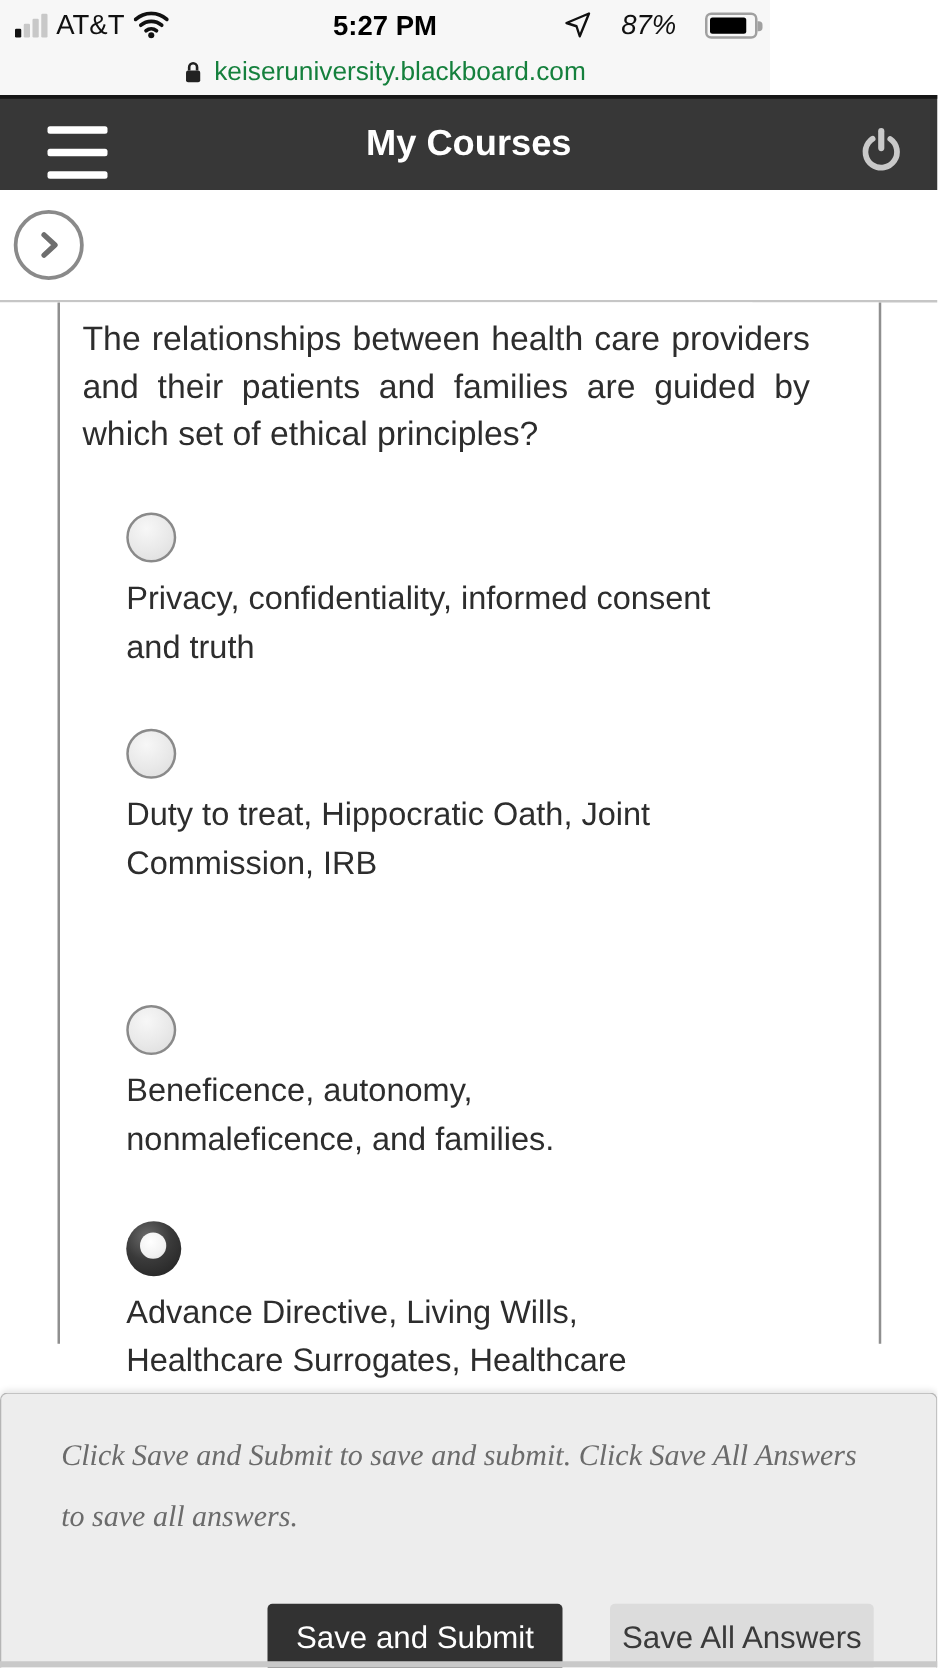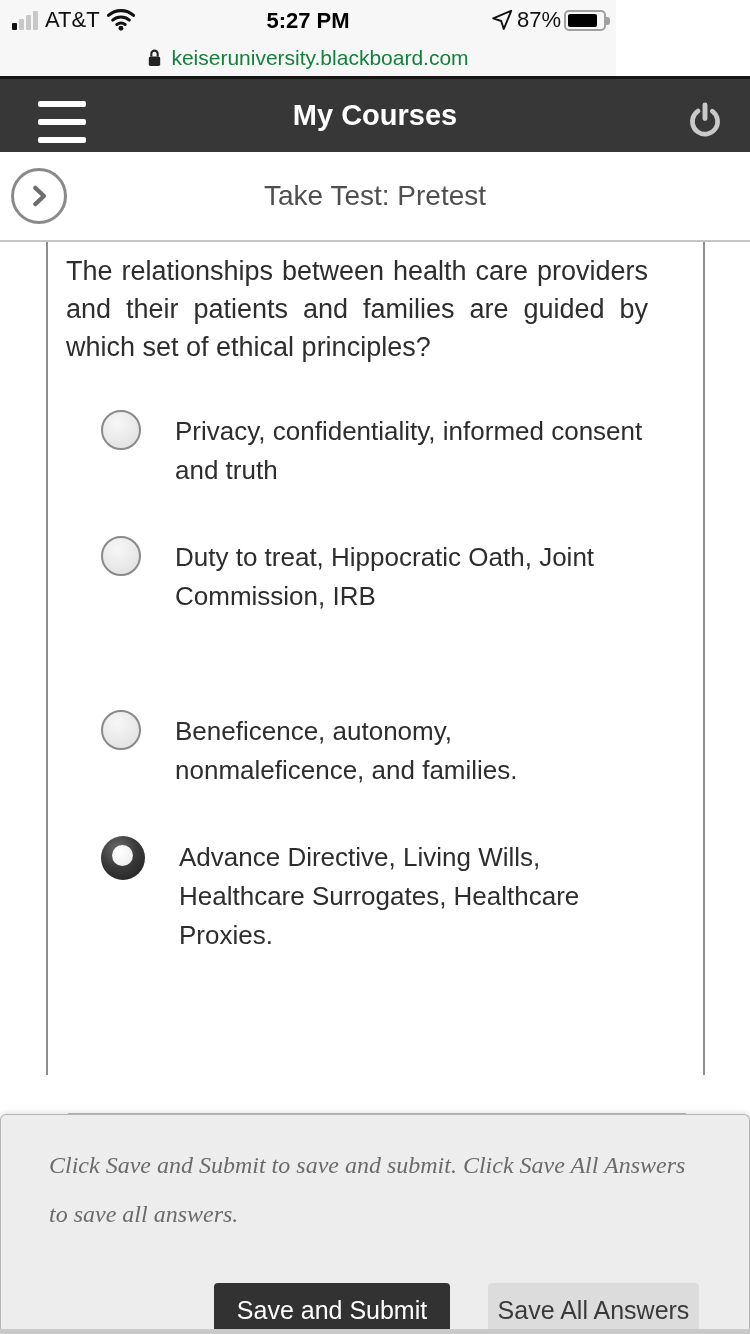--- a/index.html
+++ b/index.html
@@ -11,21 +11,21 @@
   .sb-row1 { height:40px; position:relative; display:flex; align-items:center; }
   .sb-left { position:absolute; left:12px; top:0; height:40px; display:flex; align-items:center; gap:7px; }
   .signal { display:flex; align-items:flex-end; gap:2px; height:20px; padding-bottom:0; }
   .signal span { width:5px; border-radius:1px; background:#c8c8c8; display:block; }
   .signal span:nth-child(1){ height:7px; background:#111; }
   .signal span:nth-child(2){ height:11px; }
   .signal span:nth-child(3){ height:15px; }
   .signal span:nth-child(4){ height:19px; }
   .carrier { font-size:22px; color:#111; letter-spacing:0; }
   .sb-time { position:absolute; left:0; right:0; text-align:center; font-size:22px; font-weight:bold; color:#000; top:8px; }
-  .sb-right { position:absolute; right:10px; top:0; height:40px; display:flex; align-items:center; gap:3px; }
+  .sb-right { position:absolute; right:10px; top:0; height:40px; display:flex; align-items:center; gap:23px;font-style:italic; }
   .pct { font-size:22px; color:#111; }
   .battery { position:relative; width:42px; height:21px; border:2px solid #a0a0a0; border-radius:5px; display:flex; align-items:center; padding:2px; }
   .battery .fill { height:100%; width:84%; background:#000; border-radius:2px; }
   .battery .nub { position:absolute; right:-6px; top:5px; width:4px; height:8px; background:#a0a0a0; border-radius:0 3px 3px 0; }
   .sb-row2 { height:36px; display:flex; align-items:center; justify-content:center; gap:9px; }
   .url-text { font-size:21px; color:#15803d; }
 
   
   .app-header { width:750px; height:76px; background:#373737; border-top:3px solid #161616; position:relative; display:flex; align-items:center; }
   .hamburger { position:absolute; left:38px; top:22px; width:52px; height:42px; display:flex; flex-direction:column; justify-content:space-between; cursor:pointer; }
@@ -36,21 +36,21 @@
   
   .subheader { width:750px; height:90px; background:#fff; border-bottom:2px solid #c6c6c6; position:relative; display:flex; align-items:center; }
   .expand-btn { position:absolute; left:11px; top:16px; width:56px; height:56px; border:3px solid #8a8a8a; border-radius:50%; background:#fff; display:flex; align-items:center; justify-content:center; cursor:pointer; }
   .page-title { width:100%; text-align:center; font-size:28px; color:#4f4f4f; }
 
   
   .content { position:relative; width:602px; height:833px; background:#fff; }
   .question-card { position:absolute; left:46px; top:0; width:659px; height:833px; background:#fff; border-left:2px solid #8f8f8f; border-right:2px solid #8f8f8f; }
   .question-text { margin:10px 55px 0 18px; font-size:27px; line-height:38px; color:#2d2d2d; text-align:justify; }
   .options { display:flex; flex-direction:column; margin-top:44px; }
-  .option { display:flex; align-items:flex-start; gap:34px; margin:0 0 46px 53px; cursor:pointer; }
+  .option { display:flex; align-items:flex-start; gap:7px; margin:0 0 46px 53px; cursor:pointer;flex-direction:column; }
   .option:nth-child(3) { margin-top:48px; }
   .radio { flex:0 0 auto; width:40px; height:40px; border-radius:50%; border:2px solid #8a8a8a;
            background:radial-gradient(circle at 40% 30%, #f7f7f7 0%, #e9e9e9 55%, #dcdcdc 100%); position:relative; }
   .radio.selected { width:44px; height:44px; border:none;
            background:radial-gradient(circle at 38% 28%, #6b6b6b 0%, #3a3a3a 45%, #1f1f1f 100%); }
   .radio.selected::after { content:""; position:absolute; left:11px; top:9px; width:21px; height:21px; border-radius:50%;
            background:radial-gradient(circle at 40% 35%, #ffffff 0%, #f2f2f2 60%, #dedede 100%); }
   .option-label { font-size:26px; line-height:39px; color:#2d2d2d; max-width:468px; padding-top:2px; }
   .card-hr { border:none; border-top:3px solid #bcbcbc; margin:112px 0 0 20px; width:618px; }
 
@@ -122,21 +122,20 @@
     </svg>
   </div>
 </div>
 
 <div class="subheader">
   <div class="expand-btn">
     <svg width="30" height="30" viewBox="0 0 24 24">
       <path d="M9 5.5 L16 12 L9 18.5" fill="none" stroke="#6e6e6e" stroke-width="3.4" stroke-linecap="round" stroke-linejoin="round"></path>
     </svg>
   </div>
-  <div class="page-title">Take Test: Pretest</div>
 </div>
 
 <div class="content">
   <div class="question-card">
     <div class="question-text">The relationships between health care providers and their patients and families are guided by which set of ethical principles?</div>
     <div class="options">
       <div class="option">
         <div class="radio"></div>
         <div class="option-label">Privacy, confidentiality, informed consent and truth</div>
       </div>

